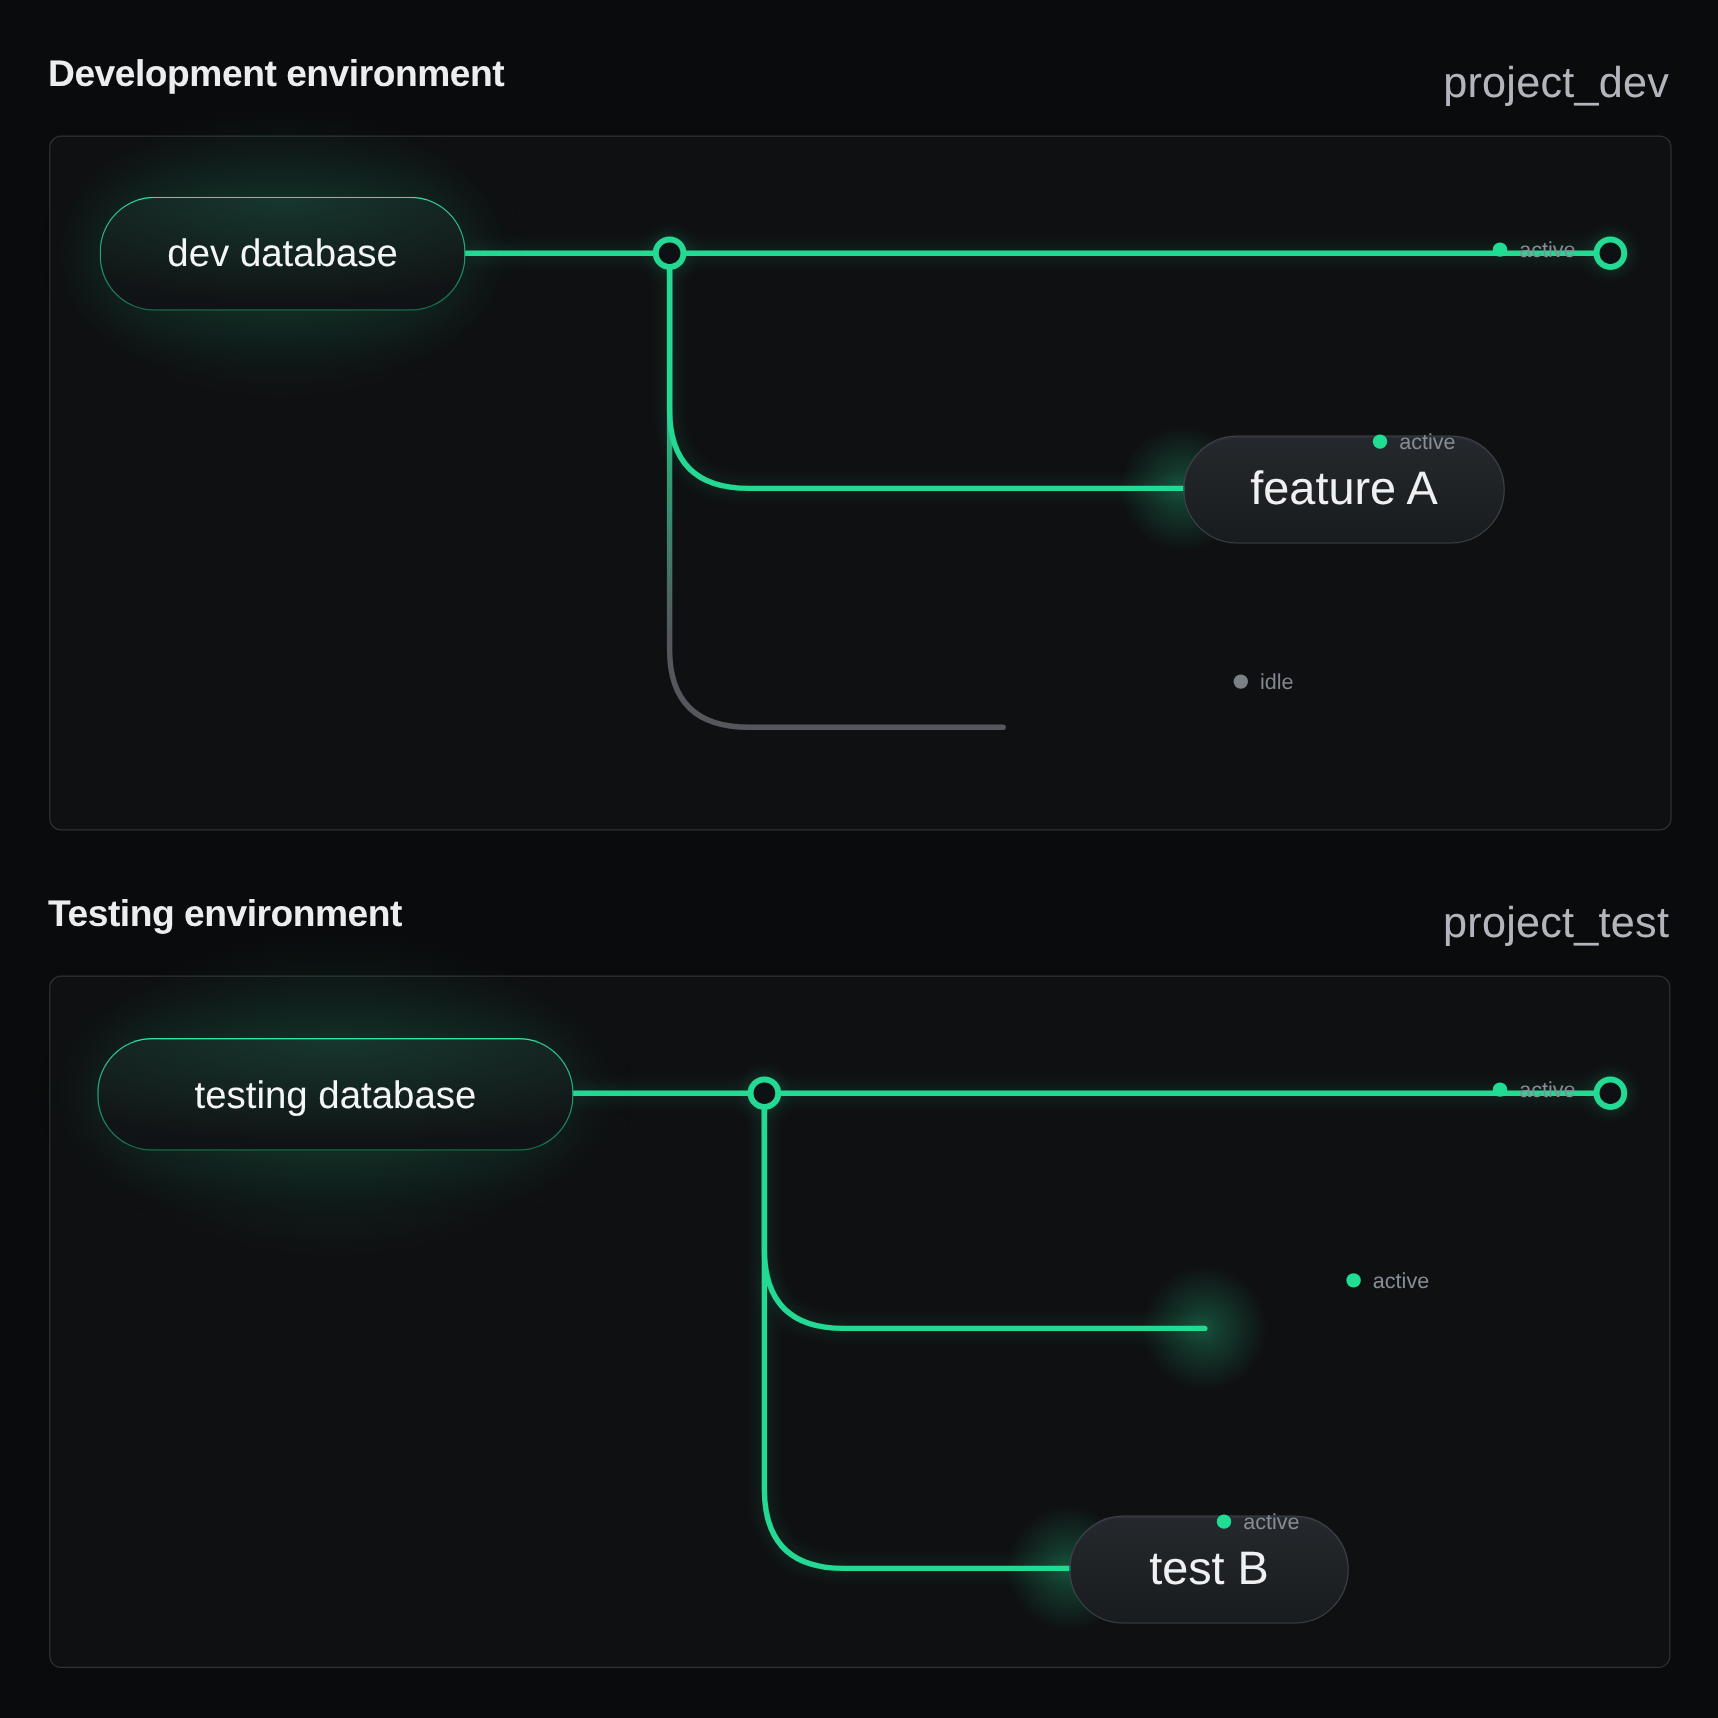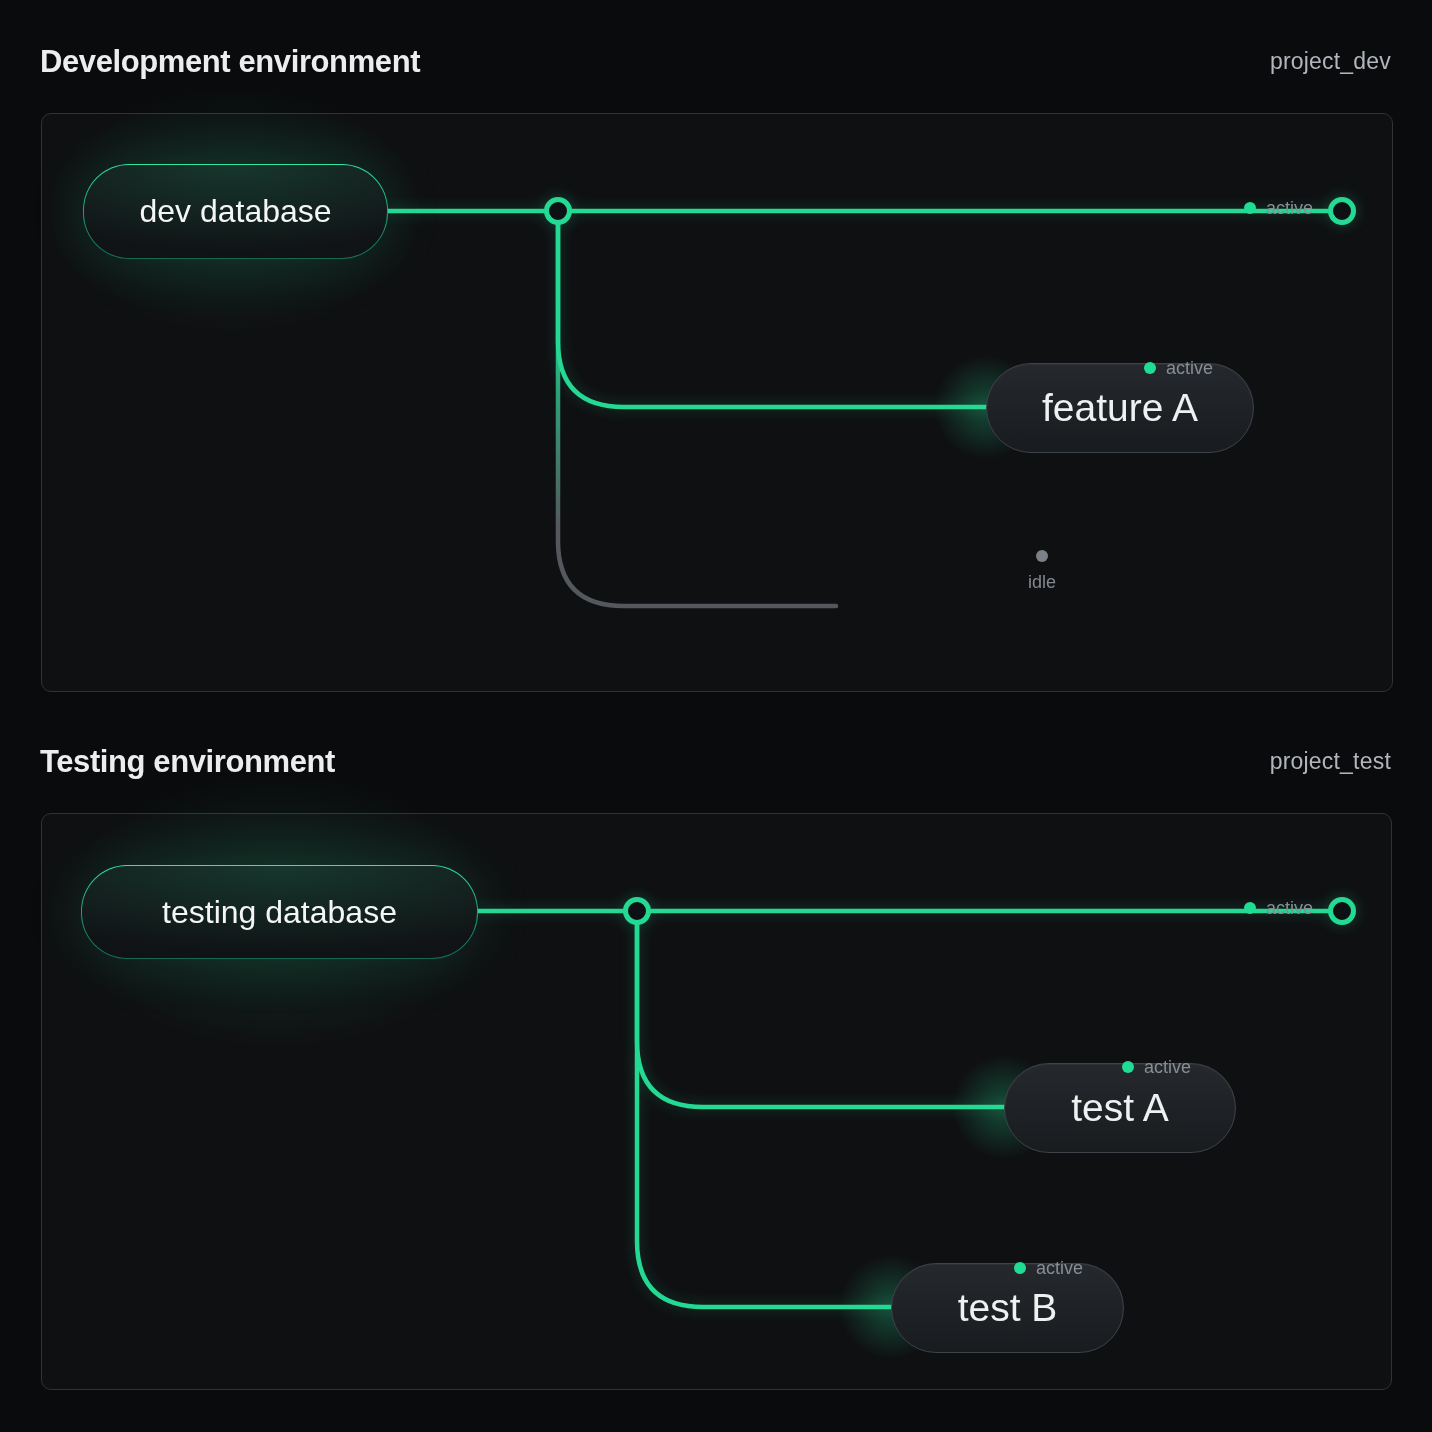--- a/index.html
+++ b/index.html
@@ -7,21 +7,21 @@
     position:relative;width:1432px;height:1432px;overflow:hidden;
     background:#0a0b0c;
     font-family:"Liberation Sans",sans-serif;
     -webkit-font-smoothing:antialiased;
   }
   .panel-title{
     position:absolute;margin:0;
     font-size:31px;font-weight:700;letter-spacing:-0.4px;color:#ebedee;
   }
   .project-label{
-    position:absolute;font-size:23px;font-weight:400;color:#b2b6bc;letter-spacing:0.2px;
+    position:absolute;font-size:36px;font-weight:400;color:#b2b6bc;letter-spacing:0.2px;
   }
   .panel{
     position:absolute;
     border:1.5px solid #2f3338;border-radius:10px;
     background:#0f1012;
   }
   svg.wires{position:absolute;left:0;top:0;overflow:visible;}
   .wire{fill:none;stroke-width:4.5;stroke-linecap:round;}
   .wire.green{stroke:#24d993;}
   .glowset{filter:drop-shadow(0 0 7px rgba(36,217,147,0.28));}
@@ -103,21 +103,21 @@
     <div class="status" style="left:1202px;top:40px;">
       <span class="dot"></span>
       <span>active</span>
     </div>
 
     <div class="status" style="left:1102px;top:200px;">
       <span class="dot"></span>
       <span>active</span>
     </div>
 
-    <div class="status idle" style="left:986px;top:400px;flex-direction:column;">
+    <div class="status idle" style="left:986px;top:400px;">
       <span class="dot"></span>
       <span>idle</span>
     </div>
   </div>
 
   <h2 class="panel-title" style="left:40px;top:744px;">Testing environment</h2>
   <span class="project-label" style="right:41px;top:748px;">project_test</span>
 
   <div class="panel" style="left:41px;top:813px;width:1349px;height:575px;">
 
@@ -133,23 +133,20 @@
       </g>
     </svg>
 
     <div class="glow tap" style="left:882px;top:213px;width:160px;height:160px;"></div>
     <div class="glow tap" style="left:769px;top:413px;width:160px;height:160px;"></div>
 
     <div class="pill root" style="left:39px;top:51px;width:395px;height:92px;">
       <span>testing database</span>
     </div>
 
-    <div class="pill branch" style="left:962px;top:249px;width:230px;height:88px;">
-      <span>test A</span>
-    </div>
 
     <div class="pill branch" style="left:849px;top:449px;width:231px;height:88px;">
       <span>test B</span>
     </div>
 
     <div class="status" style="left:1202px;top:40px;">
       <span class="dot"></span>
       <span>active</span>
     </div>
 

